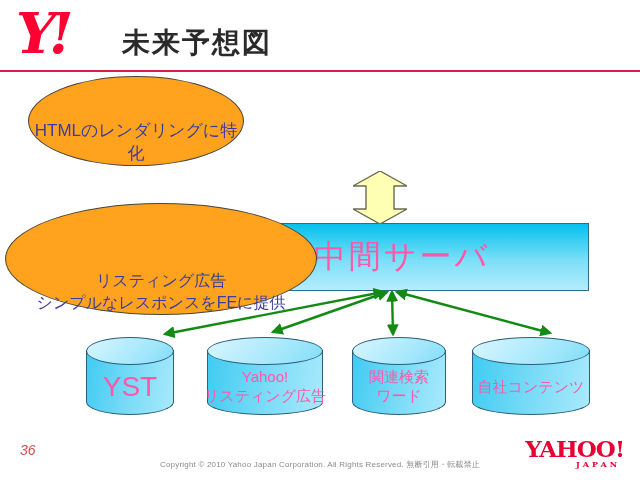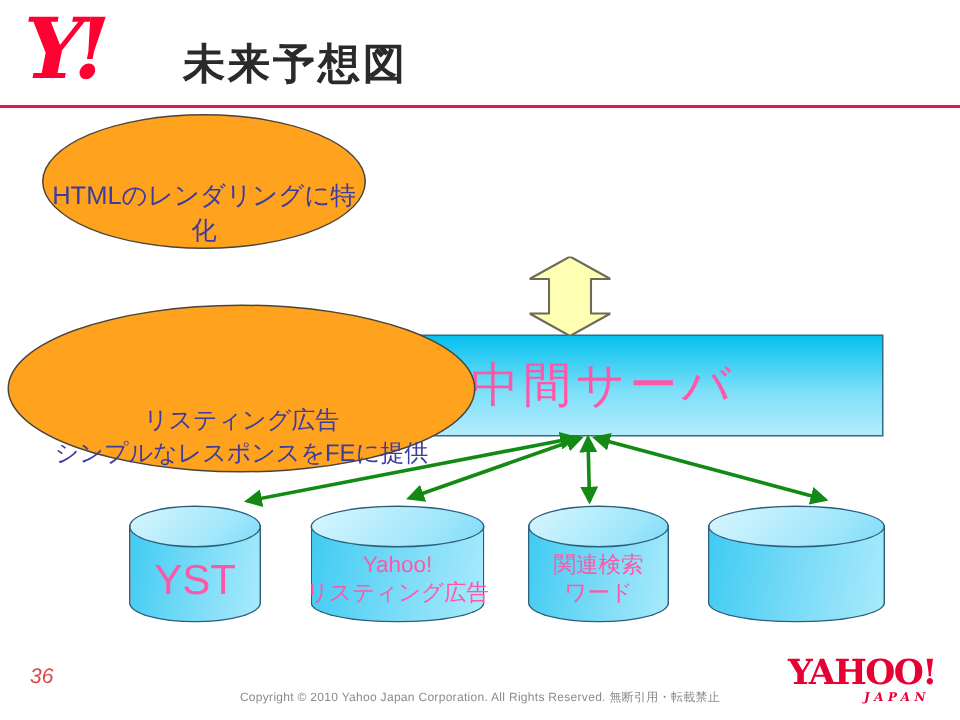--- a/index.html
+++ b/index.html
@@ -53,21 +53,21 @@
   .cyl-2{left:207px;width:116px;}
   .cyl-3{left:352px;width:94px;}
   .cyl-4{left:472px;width:118px;}
 
   
   .page-num{position:absolute;left:20px;top:442px;font-size:14px;font-style:italic;color:#d84a4a;}
   .copyright{position:absolute;left:0;top:459px;width:640px;text-align:center;
     font-size:8px;color:#8a8a8a;letter-spacing:0.2px;}
   .yj-logo{position:absolute;right:16px;top:437px;width:108px;text-align:right;color:#e60033;}
   .yj-main{font-family:"DejaVu Serif",serif;font-weight:bold;font-size:23px;line-height:24px;letter-spacing:-1px;}
-  .yj-sub{font-family:"DejaVu Serif",serif;font-weight:bold;font-size:8px;letter-spacing:3px;margin-top:-2px;padding-right:4px;font-style:italic;}
+  .yj-sub{font-family:"DejaVu Serif",serif;font-weight:bold;font-size:8px;letter-spacing:3px;margin-top:-2px;padding-right:4px;}
 </style>
 </head>
 <body>
 
 <div id="slide">
 
   <div class="y-logo">Y!</div>
   <div class="title">未来予想図</div>
   <div class="divider"></div>
 
@@ -123,20 +123,23 @@
     <div class="cyl-top"></div>
     <div class="cyl-label">
       <span>関連検索</span>
       <span>ワード</span>
     </div>
   </div>
 
   <div class="cylinder cyl-4">
     <div class="cyl-body"></div>
     <div class="cyl-top"></div>
+    <div class="cyl-label">
+      <span>自社コンテンツ</span>
+    </div>
   </div>
 
   <div class="page-num">36</div>
   <div class="copyright">Copyright © 2010 Yahoo Japan Corporation. All Rights Reserved. 無断引用・転載禁止</div>
   <div class="yj-logo">
     <div class="yj-main">YAHOO!</div>
     <div class="yj-sub">JAPAN</div>
   </div>
 
 </div>

